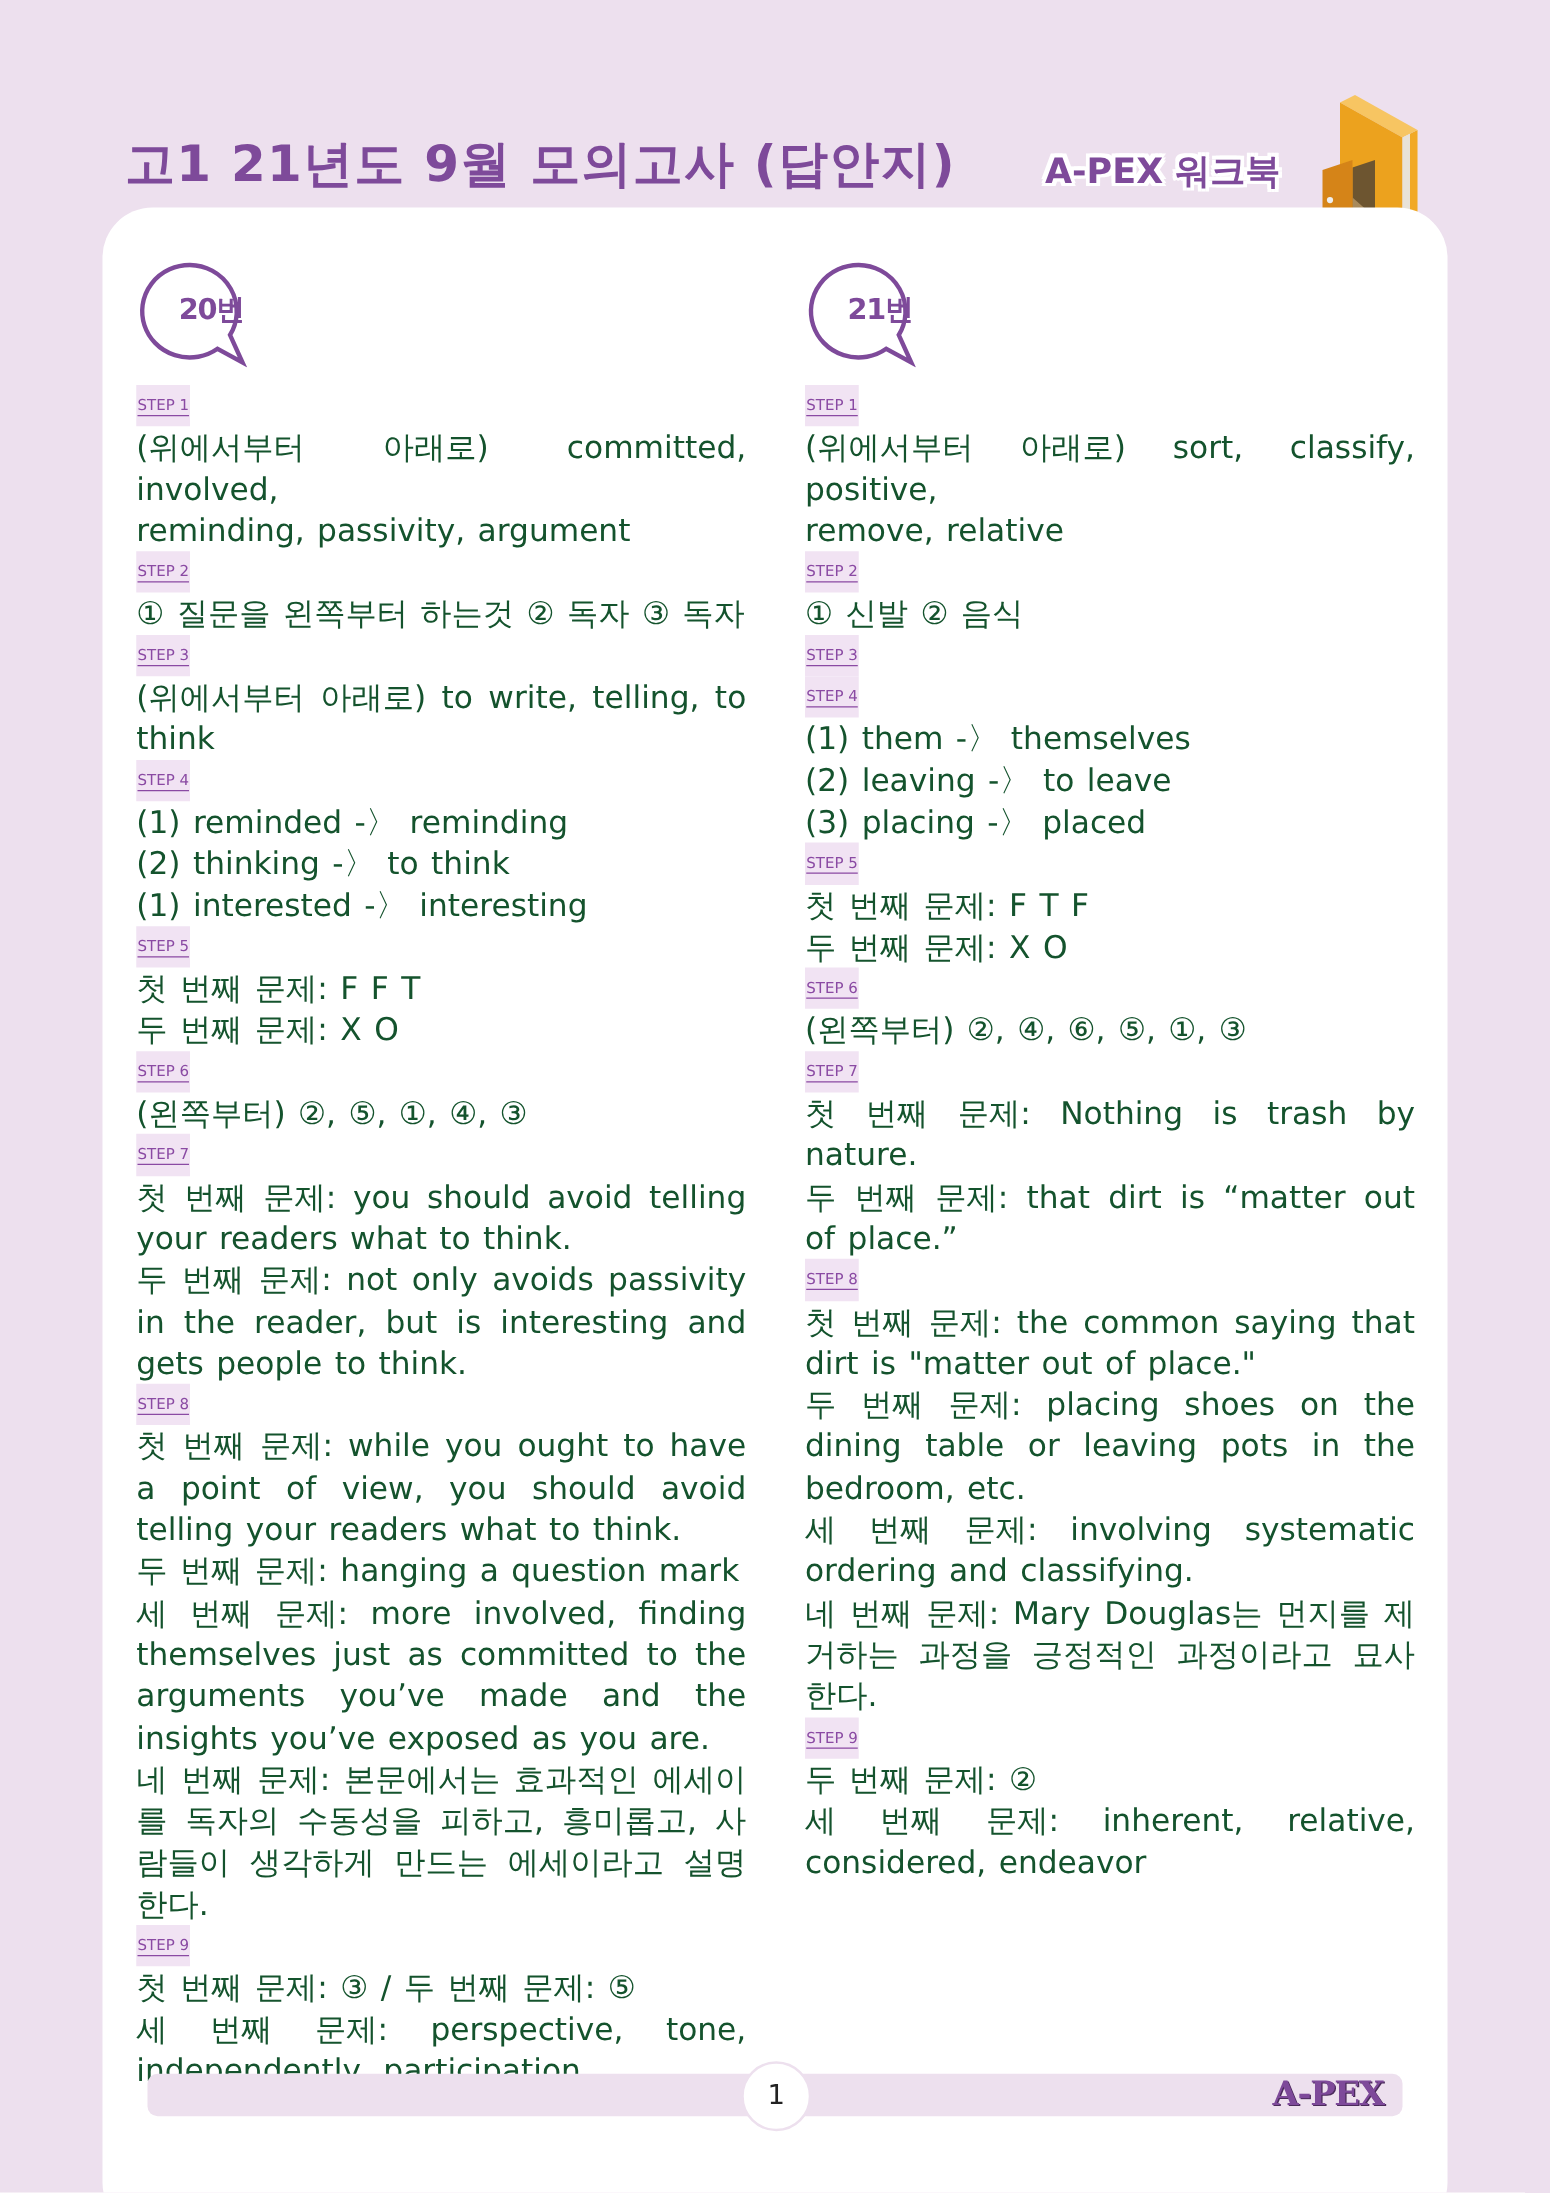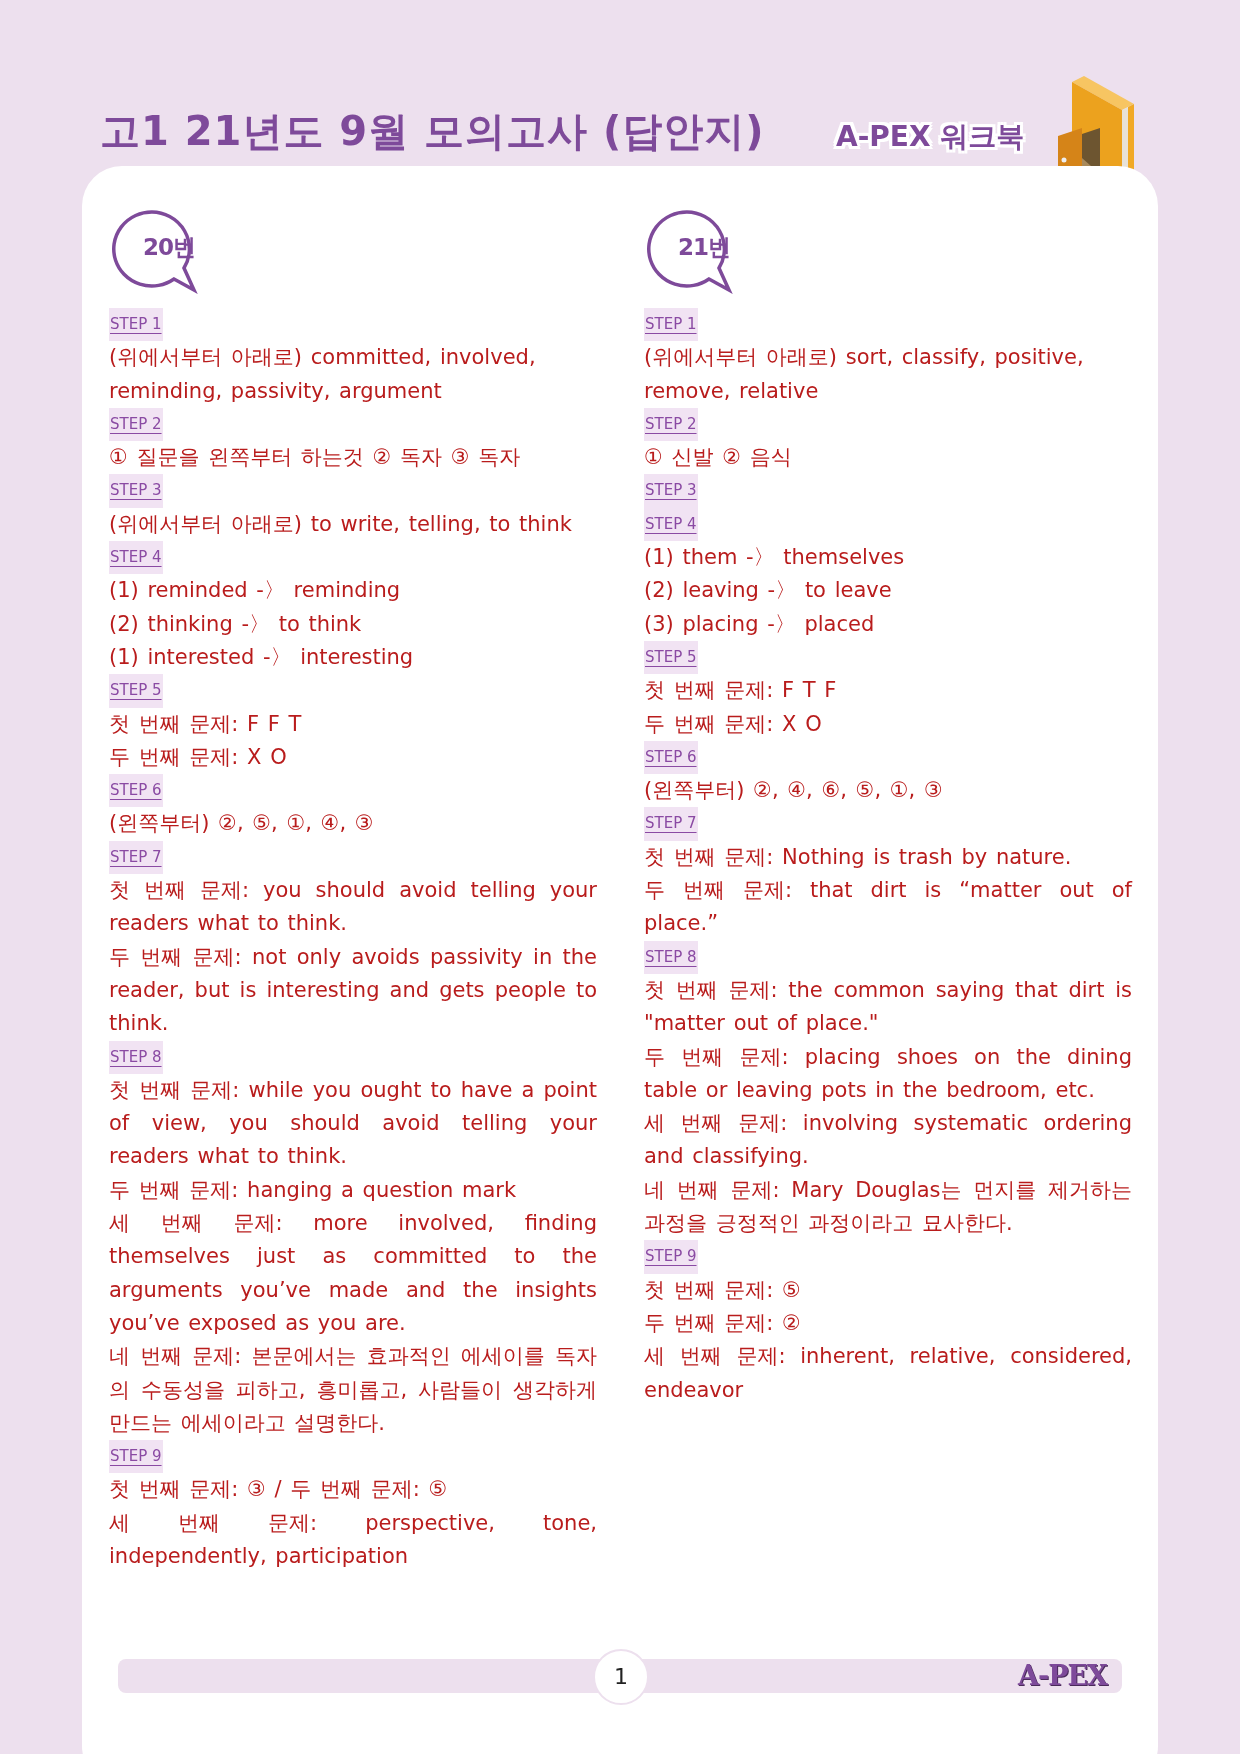--- a/index.html
+++ b/index.html
@@ -36,30 +36,30 @@
     .col-left { left: 109px; }
     .col-right { left: 644px; }
     .q-bubble { position: relative; width: 90px; height: 86px; margin-bottom: 14px; }
     .q-bubble svg { position: absolute; left: 0; top: 0; }
     .q-bubble span {
       position: absolute; left: 0; top: 24px; width: 86px; text-align: right;
       font-weight: bold; font-size: 23px; color: #7e4a9a; letter-spacing: -1px;
     }
     .step-label {
       display: inline-block;
-      font-size: 15px; line-height: 33.3px; color: #8a4aa3;
+      font-size: 12px; line-height: 33.3px; color: #8a4aa3;
       background: #f1e3f3;
       text-decoration: underline; text-decoration-color: #8a4aa3;
       text-underline-offset: 4px;
       padding: 0 1px;
       cursor: default;
     }
     .step { margin: 0; }
     .line {
-      font-size: 21px; line-height: 33.3px; color: #b91c1c;
+      font-size: 25px; line-height: 33.3px; color: #14532d;
       text-align: justify; word-spacing: 2px;
     }
     .footer-bar {
       position: absolute; left: 118px; top: 1659px;
       width: 1004px; height: 34px;
       background: #ede0ee; border-radius: 8px;
     }
     .page-number {
       position: absolute; left: 593px; top: 1649px;
       width: 52px; height: 52px; border-radius: 50%;
@@ -124,19 +124,19 @@
   </div>
   <div id="steps-1">
       <div class="step"><span class="step-label">STEP 1</span><div class="line">(위에서부터 아래로) sort, classify, positive,</div><div class="line">remove, relative</div></div>
       <div class="step"><span class="step-label">STEP 2</span><div class="line">① 신발 ② 음식</div></div>
       <div class="step"><span class="step-label">STEP 3</span></div>
       <div class="step"><span class="step-label">STEP 4</span><div class="line">(1) them -〉 themselves</div><div class="line">(2) leaving -〉 to leave</div><div class="line">(3) placing -〉 placed</div></div>
       <div class="step"><span class="step-label">STEP 5</span><div class="line">첫 번째 문제: F T F</div><div class="line">두 번째 문제: X O</div></div>
       <div class="step"><span class="step-label">STEP 6</span><div class="line">(왼쪽부터) ②, ④, ⑥, ⑤, ①, ③</div></div>
       <div class="step"><span class="step-label">STEP 7</span><div class="line">첫 번째 문제: Nothing is trash by nature.</div><div class="line">두 번째 문제: that dirt is “matter out of place.”</div></div>
       <div class="step"><span class="step-label">STEP 8</span><div class="line">첫 번째 문제: the common saying that dirt is "matter out of place."</div><div class="line">두 번째 문제: placing shoes on the dining table or leaving pots in the bedroom, etc.</div><div class="line">세 번째 문제: involving systematic ordering and classifying.</div><div class="line">네 번째 문제: Mary Douglas는 먼지를 제거하는 과정을 긍정적인 과정이라고 묘사한다.</div></div>
-      <div class="step"><span class="step-label">STEP 9</span><div class="line">첫 번째 문제: ⑤</div><div class="line">두 번째 문제: ②</div><div class="line">세 번째 문제: inherent, relative, considered, endeavor</div></div>
+      <div class="step"><span class="step-label">STEP 9</span><div class="line">두 번째 문제: ②</div><div class="line">세 번째 문제: inherent, relative, considered, endeavor</div></div>
     </div>
 </div>
 
 <div class="footer-bar"></div>
 <div class="page-number">1</div>
 <div class="footer-logo">A-PEX</div>
 
 </body></html>

